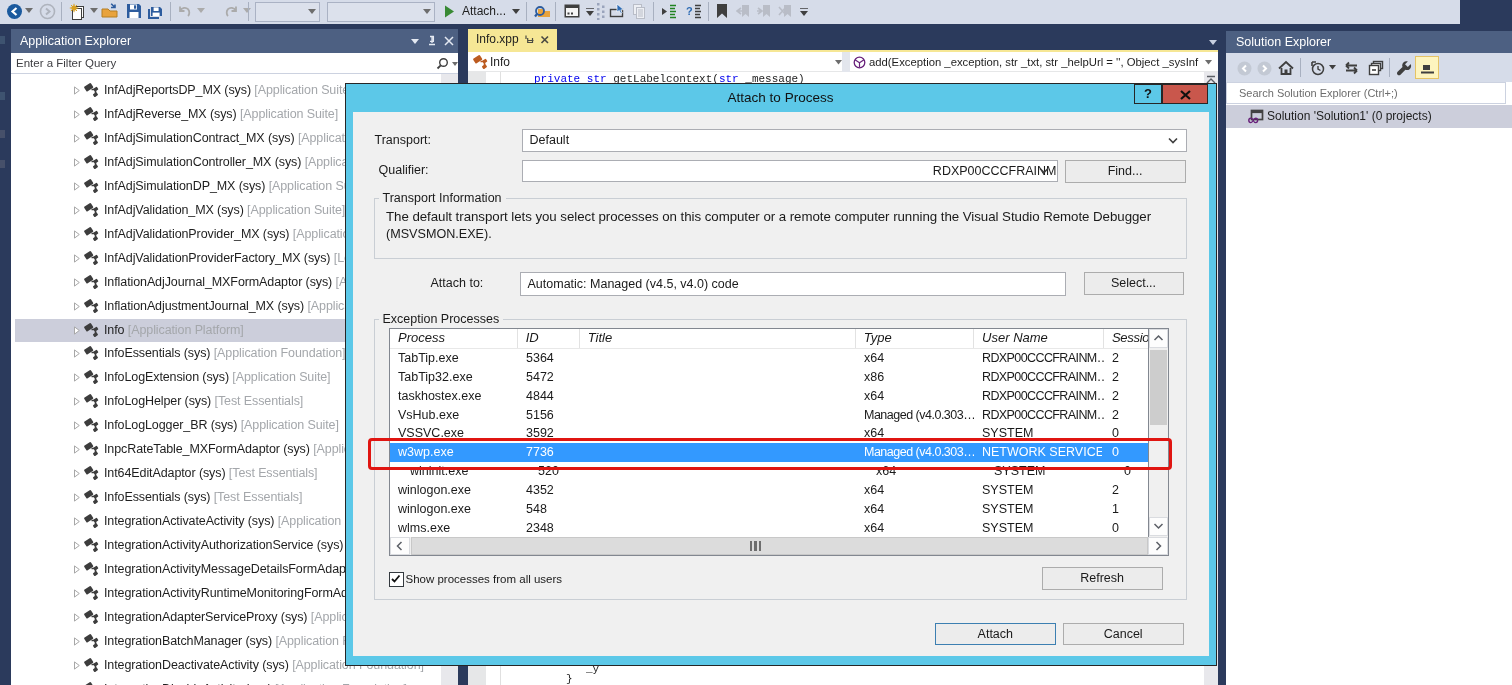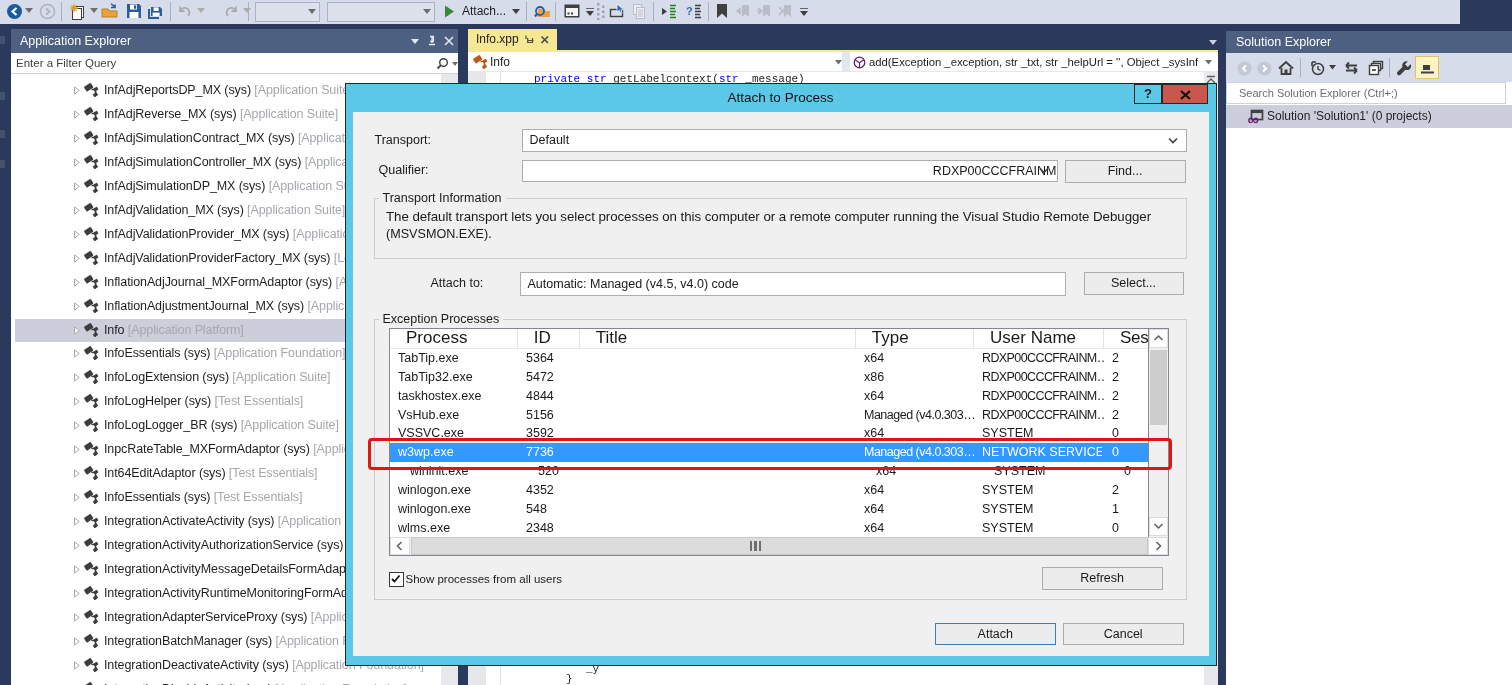--- a/index.html
+++ b/index.html
@@ -1,21 +1,21 @@
 <!DOCTYPE html>
 <html><head>
 <meta charset="utf-8">
 <style>
   * { margin:0; padding:0; box-sizing:border-box; }
   html,body { width:1512px; height:685px; overflow:hidden; }
   body { font-family:"Liberation Sans", sans-serif; background:#2B3A5C; position:relative; }
   .abs { position:absolute; }
   .trow { font-size:12.5px; letter-spacing:-0.1px; }
   .trow > span { line-height:17px; }
-  .phead { font-size:17px; height:19px; line-height:18px; padding-left:16px; border-right:1px solid #E2E2E2; color:#1A1A1A; }
+  .phead { font-size:13px; height:19px; line-height:18px; padding-left:8px; border-right:1px solid #E2E2E2; color:#1A1A1A;font-style:italic; }
   .prow  { font-size:12.5px; }
   .prow > span { line-height:19px; white-space:nowrap; overflow:hidden; display:inline-block; height:18.95px; }
   .btn { background:#ECECEC; border:1px solid #ACACAC; text-align:center; color:#1A1A1A; }
 
   svg { display:block; }
 </style>
 </head>
 <body>
 
 <div class="abs" id="toolbar" style="left:0;top:0;width:1460px;height:24px;background:#D6DCE9;">

